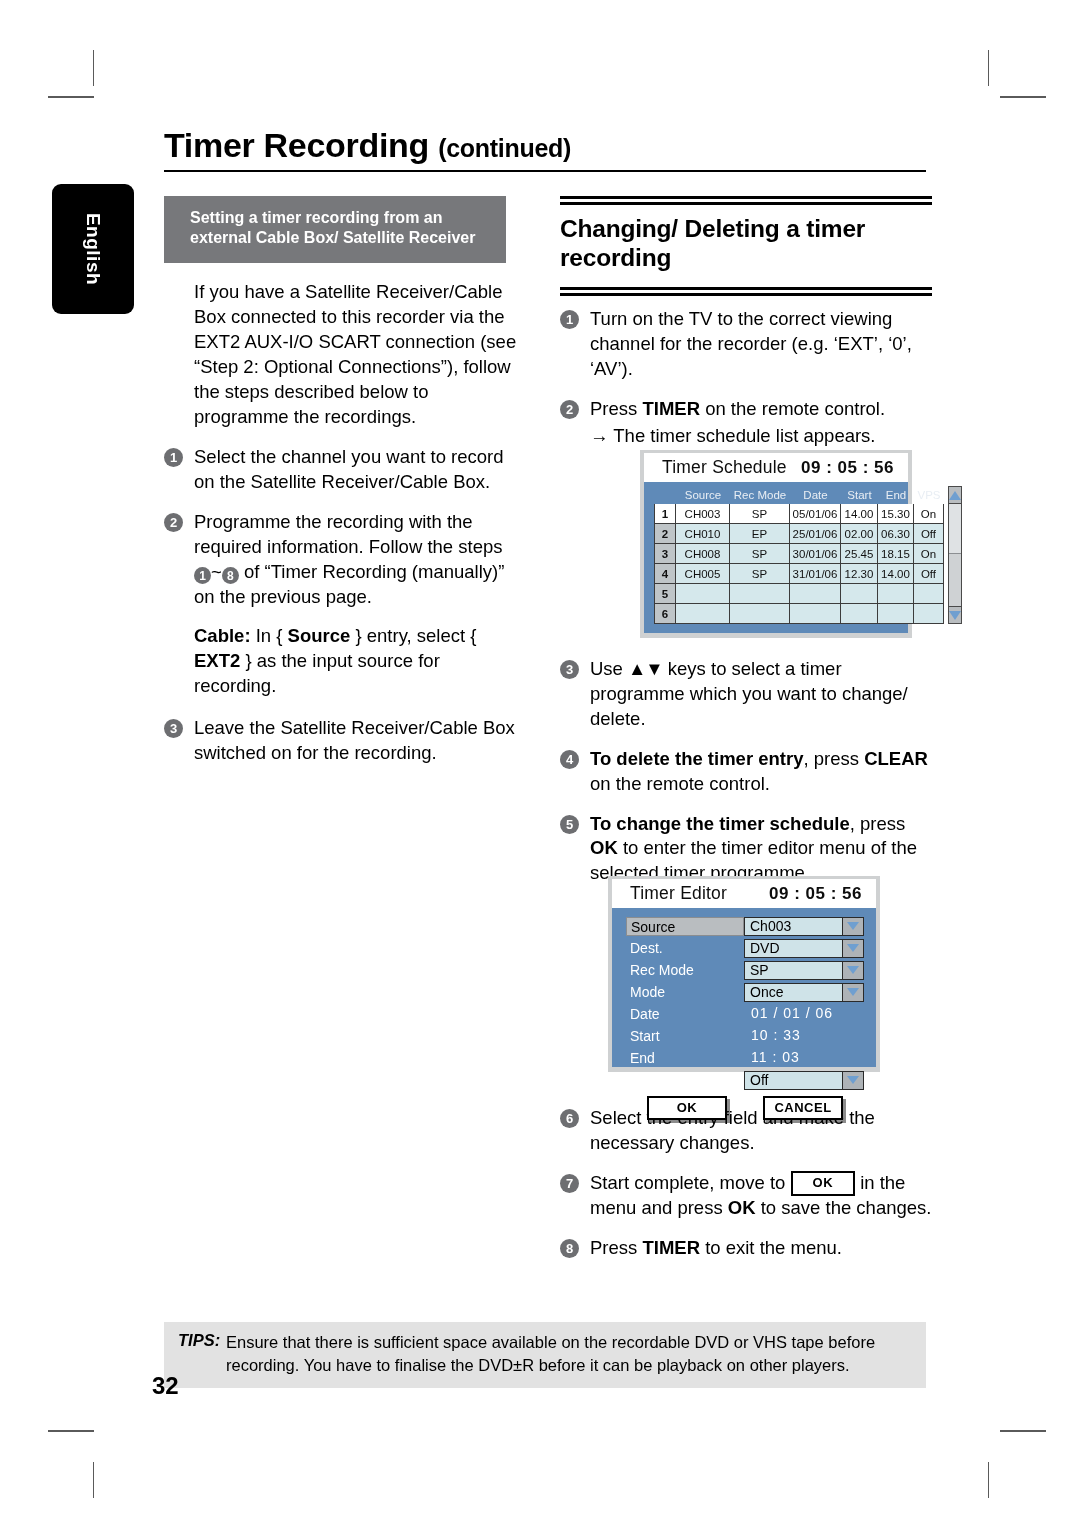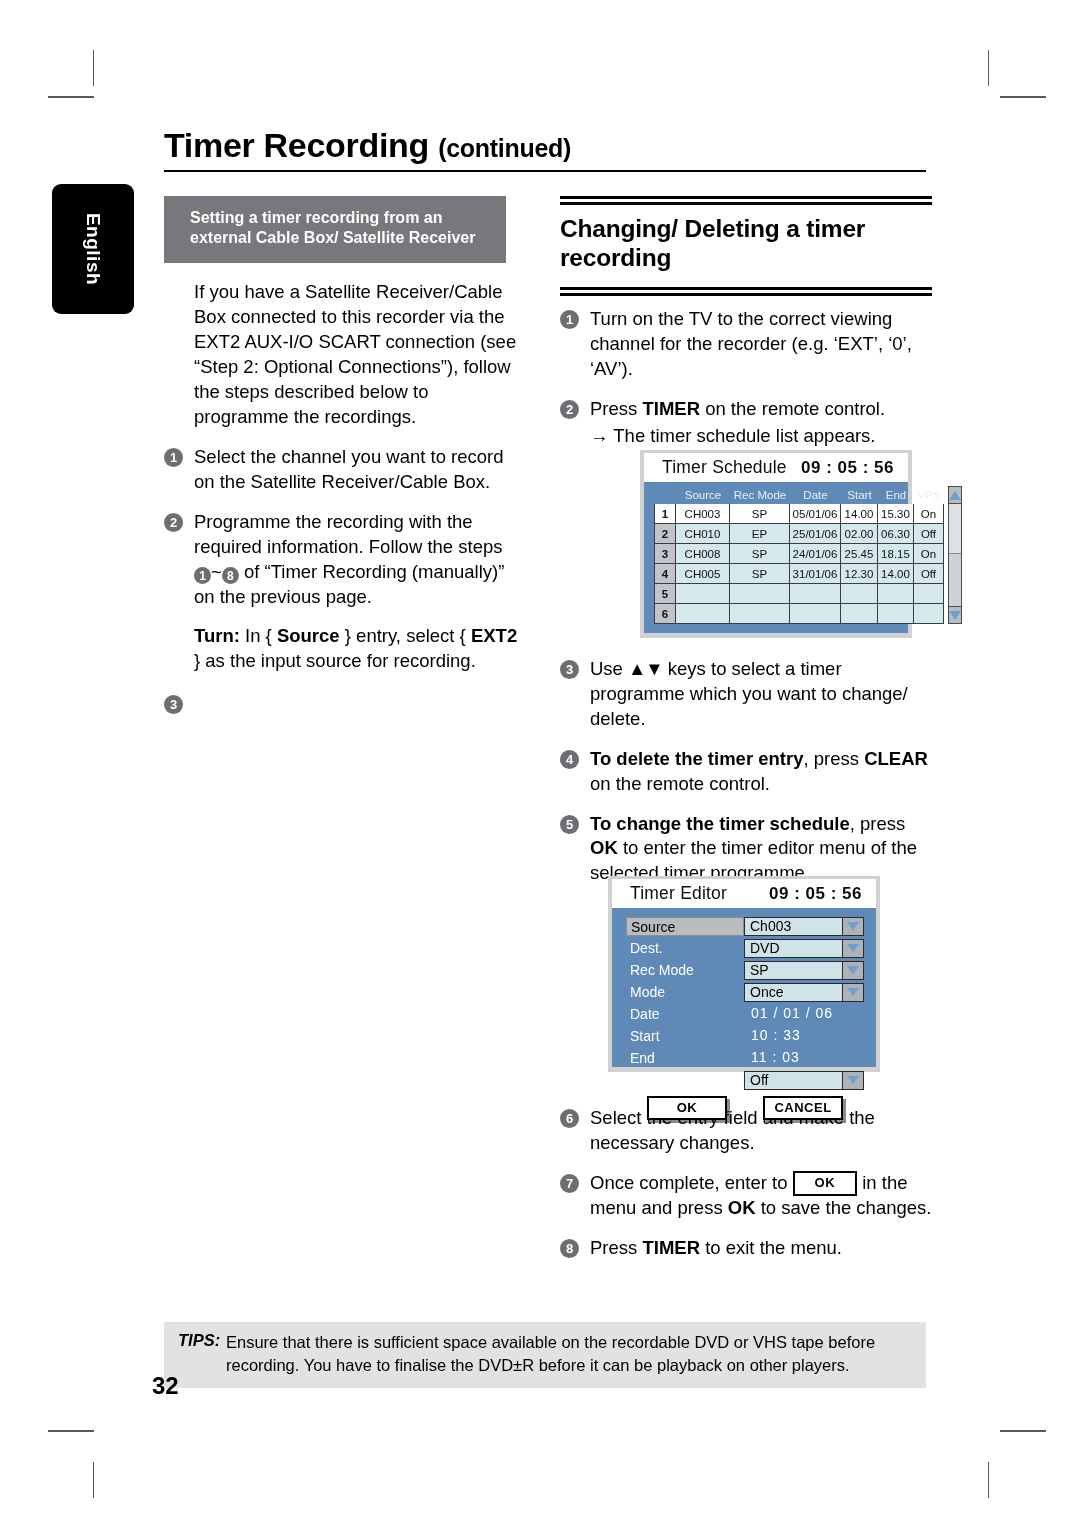--- a/index.html
+++ b/index.html
@@ -197,31 +197,32 @@
       <span>Select the channel you want to record on the Satellite Receiver/Cable Box.</span>
     </div>
 
     <div class="step">
       <span class="bullet">2</span>
       <span>Programme the recording with the required information. Follow the steps</span>
       <span class="ibul">1</span><span>~</span><span class="ibul">8</span>
       <span>of “Timer Recording (manually)” on the previous page.</span>
 
       <div class="note">
-        <b>Turn:</b>
+        <b>Cable:</b>
         <span>In {</span>
         <b>Source</b>
         <span>} entry, select {</span>
         <b>EXT2</b>
         <span>} as the input source for recording.</span>
       </div>
     </div>
 
     <div class="step" style="margin-top:18px;">
       <span class="bullet">3</span>
+      <span>Leave the Satellite Receiver/Cable Box switched on for the recording.</span>
     </div>
   </div>
 
   <div class="col col-right">
 
     <div class="dbl-rule"></div>
     <div class="sec-head">Changing/ Deleting a timer recording</div>
     <div class="dbl-rule" style="margin-bottom:17px;"></div>
 
     <div class="step">
@@ -262,21 +263,21 @@
 
     <div style="height:210px;"></div>
 
     <div class="step">
       <span class="bullet">6</span>
       <span>Select the entry field and make the necessary changes.</span>
     </div>
 
     <div class="step">
       <span class="bullet">7</span>
-      <span>Once complete, enter to</span>
+      <span>Start complete, move to</span>
       <span class="keycap">OK</span>
       <span>in the menu and press</span>
       <b>OK</b>
       <span>to save the changes.</span>
     </div>
 
     <div class="step">
       <span class="bullet">8</span>
       <span>Press</span>
       <b>TIMER</b>
@@ -317,21 +318,21 @@
             <div class="c-rec">EP</div>
             <div class="c-date">25/01/06</div>
             <div class="c-start">02.00</div>
             <div class="c-end">06.30</div>
             <div class="c-vps">Off</div>
           </div>
           <div class="srow">
             <div class="c-no">3</div>
             <div class="c-src">CH008</div>
             <div class="c-rec">SP</div>
-            <div class="c-date">24/01/06</div>
+            <div class="c-date">30/01/06</div>
             <div class="c-start">25.45</div>
             <div class="c-end">18.15</div>
             <div class="c-vps">On</div>
           </div>
           <div class="srow">
             <div class="c-no">4</div>
             <div class="c-src">CH005</div>
             <div class="c-rec">SP</div>
             <div class="c-date">31/01/06</div>
             <div class="c-start">12.30</div>

